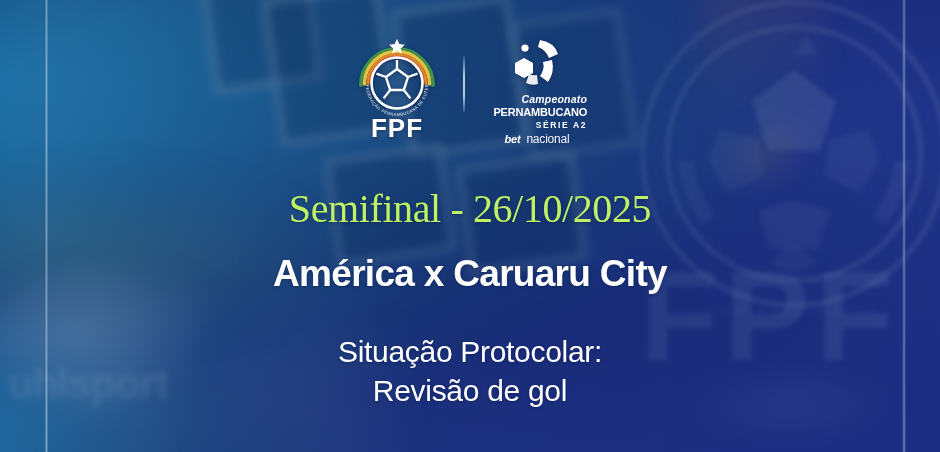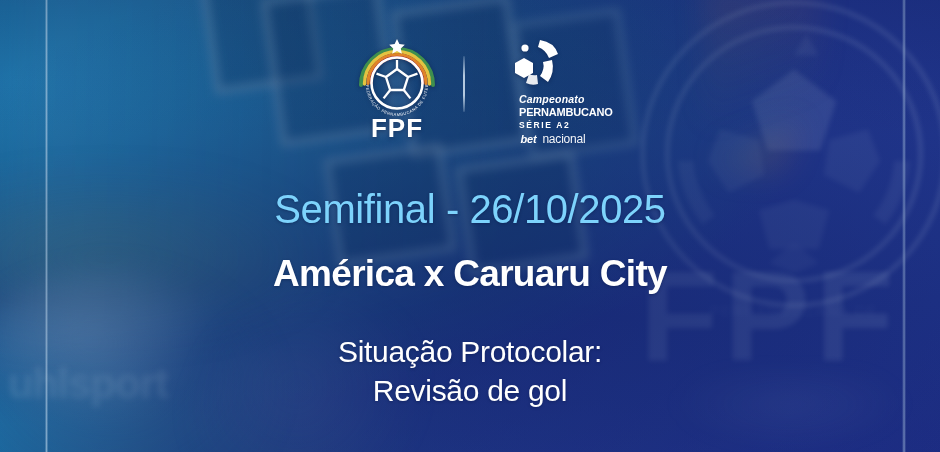--- a/index.html
+++ b/index.html
@@ -146,37 +146,38 @@
 
   .logo-div{
     width:2px; height:56px; margin:0 22px 10px 22px;
     background:linear-gradient(to bottom, rgba(205,224,242,.18), rgba(214,231,246,.82) 35%, rgba(214,231,246,.82) 70%, rgba(205,224,242,.18));
     border-radius:2px;
   }
 
   .camp-logo{ width:100px; position:relative; padding-top:2px; }
   .camp-shield{ width:74px; height:58px; margin:0 auto; display:block;
     filter:drop-shadow(0 1px 2px rgba(6,16,52,.4)); }
-  .camp-txt{ text-align:left; color:#fff; margin-top:2px;margin-left:32px; }
+  .camp-txt{ text-align:right; color:#fff; margin-top:2px; }
   .camp-1{ font-size:10.5px; font-style:italic; font-weight:bold; letter-spacing:.2px; line-height:11px; }
   .camp-2{ font-size:11px; font-weight:bold; letter-spacing:-.2px; line-height:15px; }
   .camp-3{ font-size:8.5px; font-weight:bold; letter-spacing:1.6px; line-height:10px; }
   .bet{
     margin-top:3px; font-size:11px; line-height:12px; letter-spacing:-.2px;
     display:flex; justify-content:center; align-items:baseline; gap:6px;
   }
   .bet b{ font-weight:bold; font-style:italic; }
   .bet span{ font-weight:normal; font-size:12px; opacity:.95; }
 
   .headline{
     position:absolute; left:0; right:0; top:186px;
-    text-align:center; color:#7dd3fc;
+    text-align:center; color:#bef264;
     font-size:40px; line-height:46px; font-weight:normal;
     letter-spacing:-.4px;
     text-shadow:0 1px 3px rgba(8,20,60,.38);
+    font-family:Liberation Serif, serif;
   }
   .teams{
     position:absolute; left:0; right:0; top:252px;
     text-align:center; color:#fff;
     font-size:37px; line-height:44px; font-weight:bold;
     letter-spacing:-.7px;
     text-shadow:0 1px 3px rgba(8,20,60,.40);
   }
   .status{
     position:absolute; left:0; right:0; top:332px;

